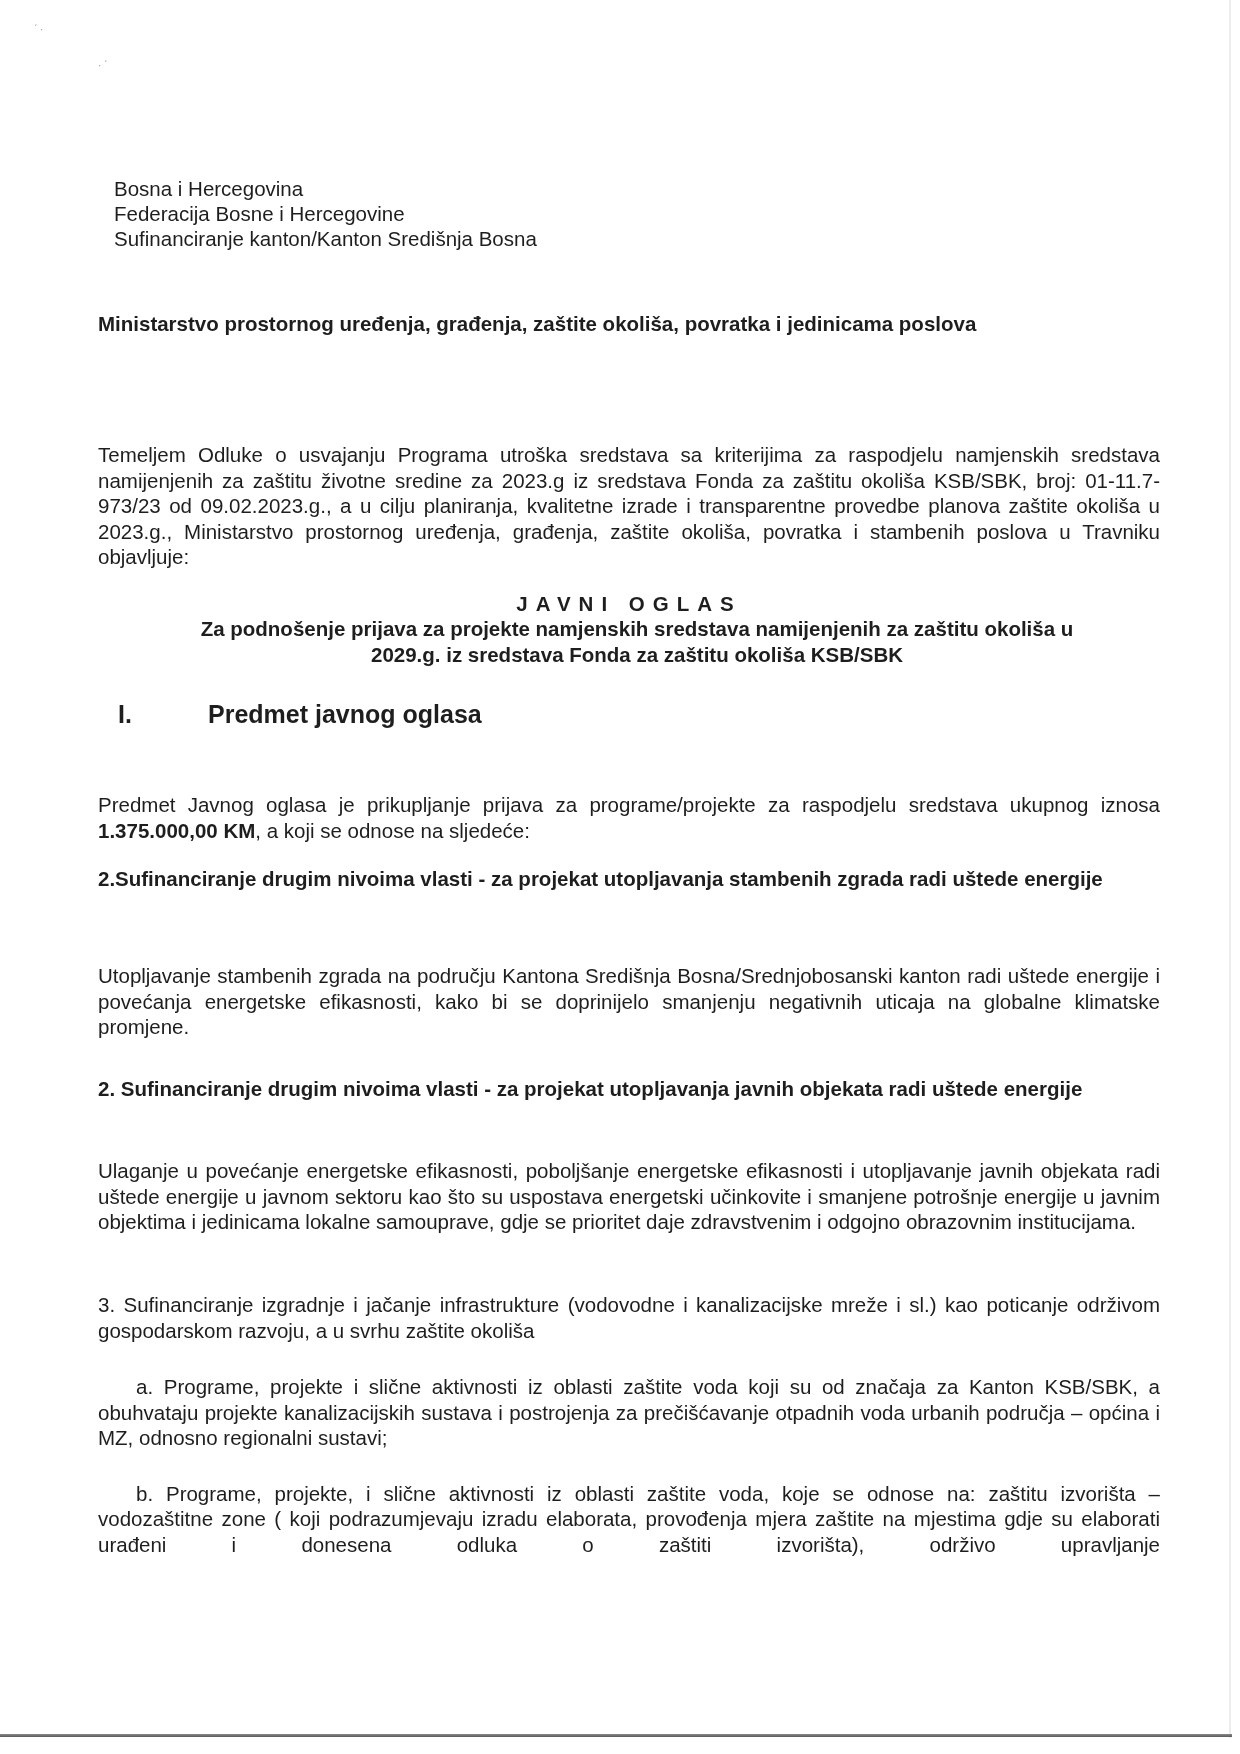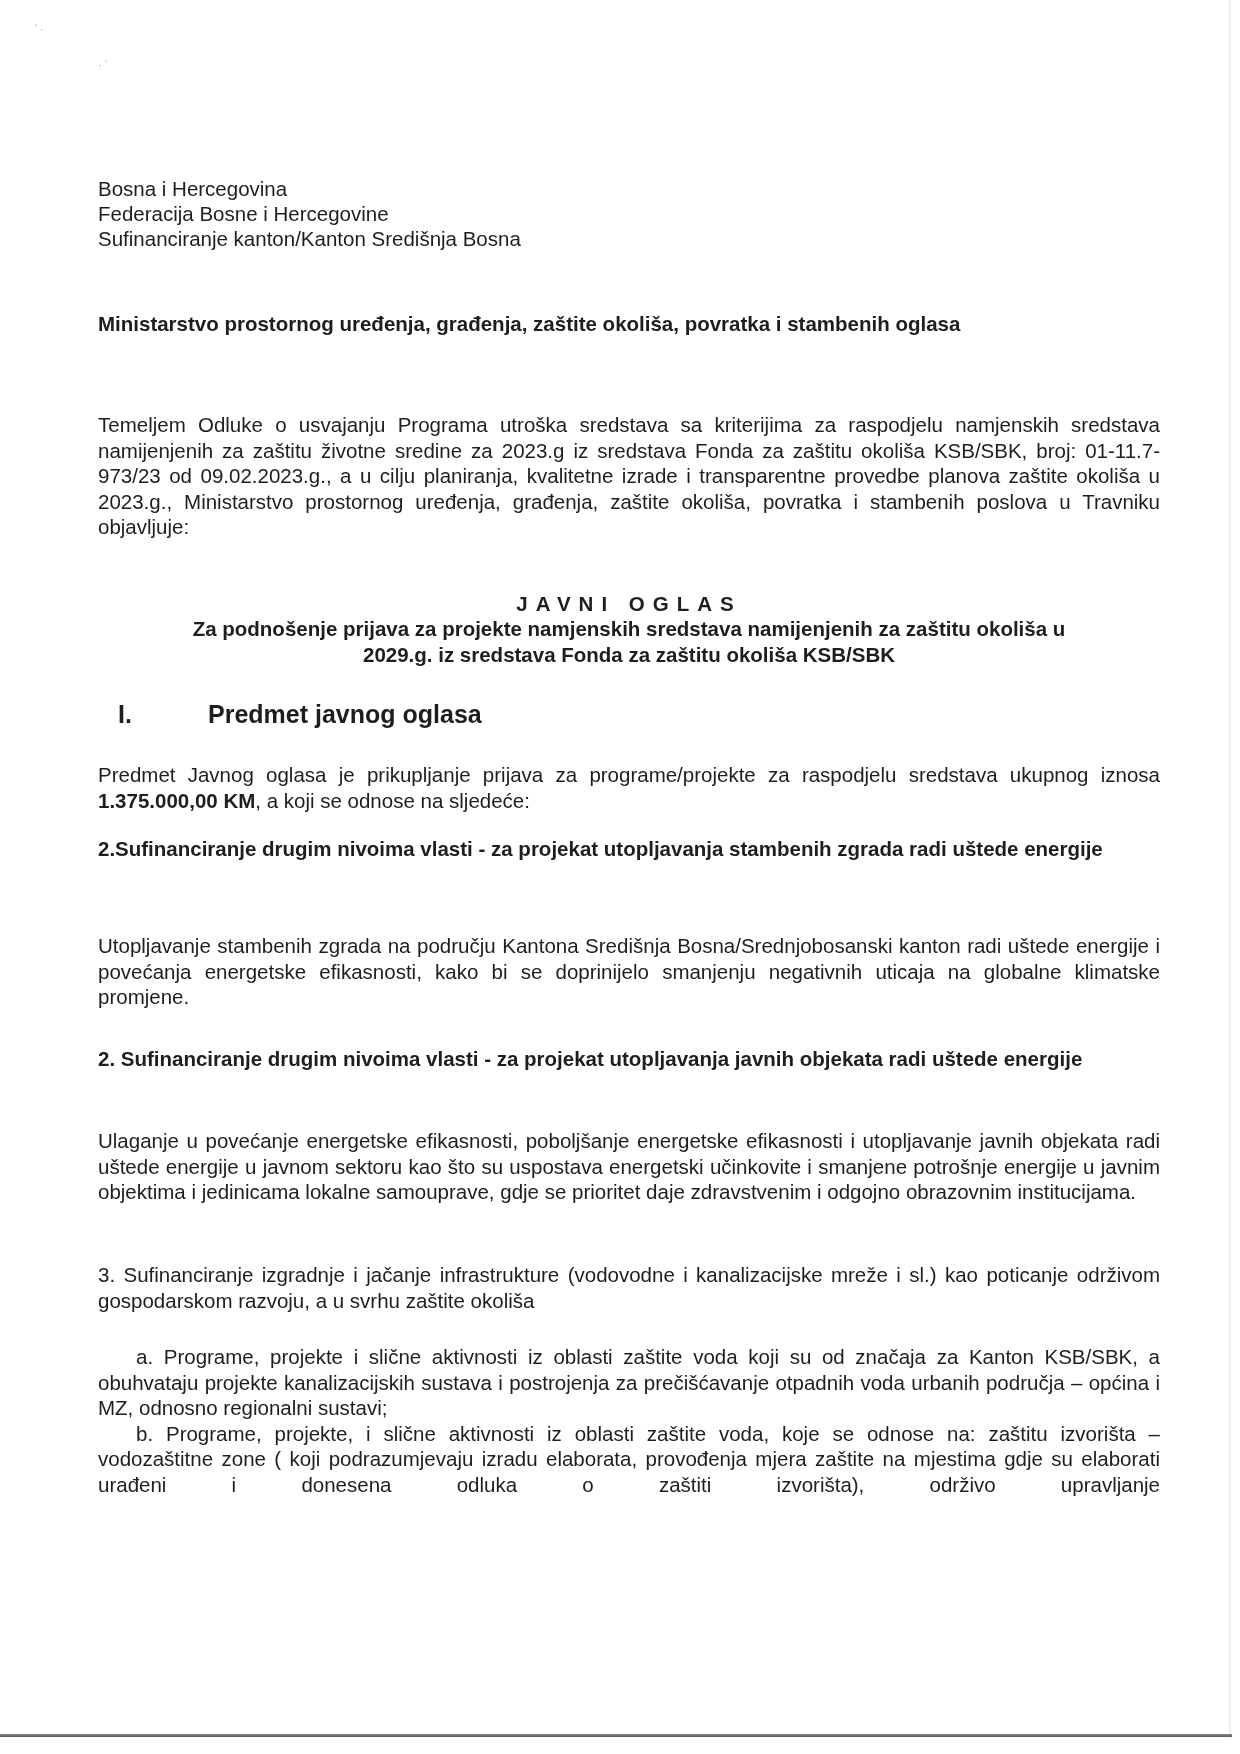--- a/index.html
+++ b/index.html
@@ -7,54 +7,54 @@
   .page { position: absolute; left: 0; top: 0; width: 1240px; height: 1754px; background: #ffffff; }
   .speck { position: absolute; color: #9a9a9a; font-size: 10px; font-family: "Liberation Sans", sans-serif; }
   .speck1 { left: 34px; top: 24px; }
   .speck2 { left: 98px; top: 60px; }
   .right-edge { position: absolute; left: 1229px; top: 0; width: 2px; height: 1738px; background: #ececec; }
   .bottom-line { position: absolute; left: 0; top: 1734px; width: 1232px; height: 3px; background: linear-gradient(to bottom, #8a8a8a, #5a5a5a); }
 
   .txt { position: absolute; left: 98px; width: 1062px; font-size: 20.5px; line-height: 25.5px; }
   .hdr { top: 176px; line-height: 25px; font-size: 20.5px; }
   .ministry { top: 311px; font-weight: bold; font-size: 20.5px; }
-  .justify { text-align: justify; text-align-last: left; }
+  .justify { text-align: justify; text-align-last: left; margin-top: 30px; }
   .intro { top: 412px; line-height: 25.5px; }
   .center { text-align: center; }
   .title { top: 591px; font-weight: bold; letter-spacing: 8px; }
   .subtitle { top: 616px; font-weight: bold; line-height: 25.5px; }
   .sec-head { position: absolute; left: 118px; top: 700px; font-size: 25px; font-weight: bold; }
   .sec-num { display: inline-block; width: 90px; }
   .p-predmet { top: 762px; }
   .bold { font-weight: bold; }
   .h1 { top: 836px; font-weight: bold; }
   .p1 { top: 933px; }
   .h2 { top: 1046px; font-weight: bold; }
   .p2 { top: 1128px; }
   .h3 { top: 1262px; font-weight: normal; }
   .p3 { top: 1344px; }
   .indent { text-indent: 38px; }
-  .line { display: block; }
+  .line { display: block; margin-left: 16px; }
 </style>
 </head>
 <body>
 
 <div class="page">
   <span class="speck speck1">ˊ ·</span>
   <span class="speck speck2">· ˊ</span>
   <div class="right-edge"></div>
   <div class="bottom-line"></div>
 
   <div class="txt hdr">
     <span class="line">Bosna i Hercegovina</span>
     <span class="line">Federacija Bosne i Hercegovine</span>
     <span class="line">Sufinanciranje kanton/Kanton Središnja Bosna</span>
   </div>
 
-  <div class="txt ministry">Ministarstvo prostornog uređenja, građenja, zaštite okoliša, povratka i stambenih oglasa</div>
+  <div class="txt ministry">Ministarstvo prostornog uređenja, građenja, zaštite okoliša, povratka i jedinicama poslova</div>
 
   <div class="txt intro justify">Temeljem Odluke o usvajanju Programa utroška sredstava sa kriterijima za raspodjelu namjenskih sredstava namijenjenih za zaštitu životne sredine za 2023.g iz sredstava Fonda za zaštitu okoliša KSB/SBK, broj: 01-11.7-973/23 od 09.02.2023.g., a u cilju planiranja, kvalitetne izrade i transparentne provedbe planova zaštite okoliša u 2023.g., Ministarstvo prostornog uređenja, građenja, zaštite okoliša, povratka i stambenih poslova u Travniku objavljuje:</div>
 
   <div class="txt title center">JAVNI OGLAS</div>
   <div class="txt subtitle center">
     <span class="line">Za podnošenje prijava za projekte namjenskih sredstava namijenjenih za zaštitu okoliša u</span>
     <span class="line">2029.g. iz sredstava Fonda za zaštitu okoliša KSB/SBK</span>
   </div>
 
   <div class="sec-head">

